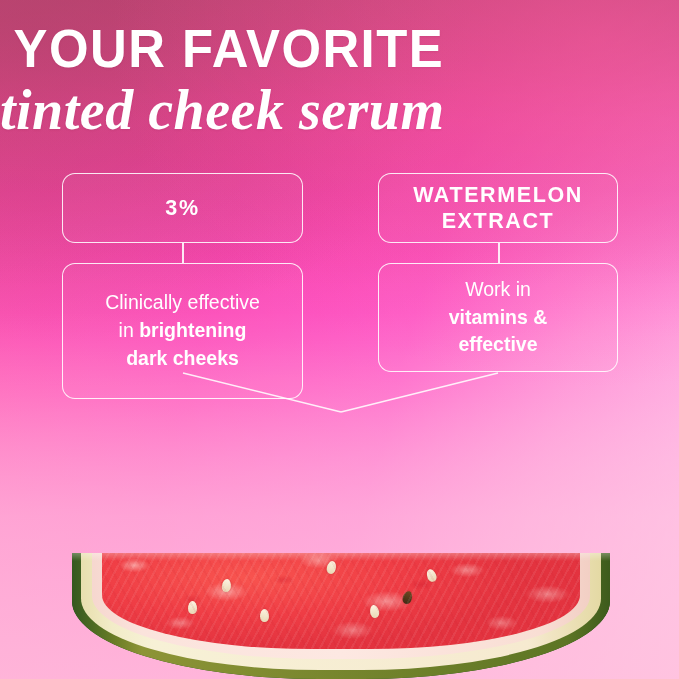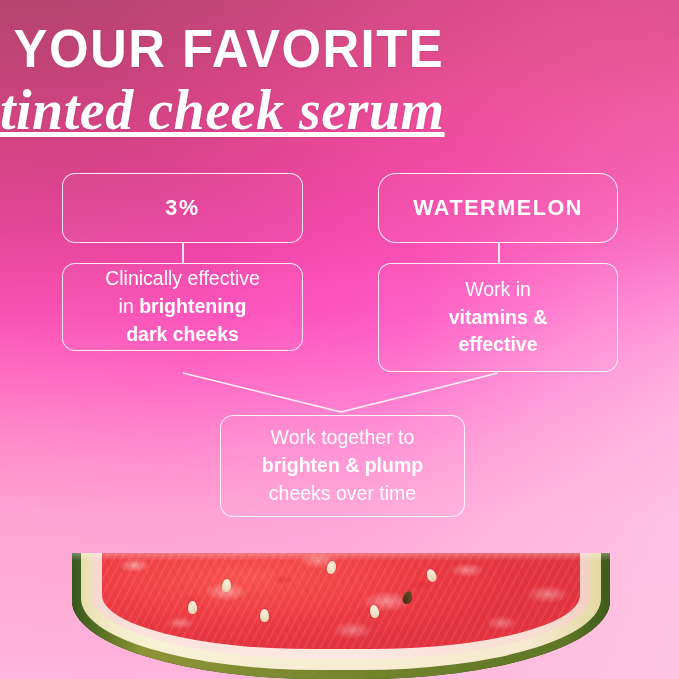--- a/index.html
+++ b/index.html
@@ -44,42 +44,41 @@
     transform:scaleX(0.96); transform-origin:center;
     text-shadow:0 1px 2px rgba(150,40,85,0.18);
   }
   .line2 {
     font-family:"Liberation Serif", serif;
     font-style:italic; font-weight:700;
     font-size:56px; color:#ffffff;
     line-height:1.12; letter-spacing:0.5px;
     margin-top:2px;
     text-shadow:0 1px 2px rgba(150,40,85,0.18);
-    text-decoration:underline;
   }
 
   
   .card {
     position:absolute;
     border:1.6px solid rgba(255,255,255,0.88);
     border-radius:13px;
     display:flex; align-items:center; justify-content:center;
     text-align:center; color:#ffffff;
     background:rgba(255,255,255,0.035);
   }
   .card-title {
     font-size:21.5px; font-weight:700; letter-spacing:1.6px;
     line-height:1.22; text-transform:uppercase;
   }
   .card-body { font-size:19.5px; font-weight:400; line-height:1.42; }
   .card-body b { font-weight:700; }
 
   #card-niacinamide { left:62px; top:173px; width:241px; height:70px; }
-  #card-watermelon  { left:378px; top:173px; width:240px; height:70px;border-radius:18px; }
-  #card-niacinamide-benefit { left:62px; top:263px; width:241px; height:88px; }
+  #card-watermelon  { left:378px; top:173px; width:240px; height:70px; }
+  #card-niacinamide-benefit { left:62px; top:263px; width:241px; height:136px; }
   #card-watermelon-benefit  { left:378px; top:263px; width:240px; height:109px; }
   #card-combined { left:220px; top:415px; width:245px; height:102px; }
 
   
   .vline {
     position:absolute; width:1.6px;
     background:rgba(255,255,255,0.88);
   }
   #connector-left-vertical  { left:182px; top:243px; height:20px; }
   #connector-right-vertical { left:498px; top:243px; height:20px; }
@@ -184,46 +183,40 @@
 
   <div class="card" id="card-niacinamide">
     <div class="card-title">
       <div>3%</div>
     </div>
   </div>
 
   <div class="card" id="card-watermelon">
     <div class="card-title">
       <div>WATERMELON</div>
+      <div>EXTRACT</div>
     </div>
   </div>
 
   <div class="card" id="card-niacinamide-benefit">
     <div class="card-body">
       <div>Clinically effective</div>
       <div><span>in </span><b>brightening</b></div>
       <div><b>dark cheeks</b></div>
     </div>
   </div>
 
   <div class="card" id="card-watermelon-benefit">
     <div class="card-body">
       <div>Work in</div>
       <div><b>vitamins &amp;</b></div>
       <div><b>effective</b></div>
     </div>
   </div>
 
-  <div class="card" id="card-combined">
-    <div class="card-body">
-      <div>Work together to</div>
-      <div><b>brighten &amp; plump</b></div>
-      <div>cheeks over time</div>
-    </div>
-  </div>
 
   <div id="watermelon">
     <div class="melon-wrap">
       <div class="melon">
         <div class="skin"></div>
         <div class="rind"></div>
         <div class="pith"></div>
         <div class="flesh">
           <div class="seed" style="left:18%;  top:52%;"></div>
           <div class="seed" style="left:33%;  top:60%;"></div>

